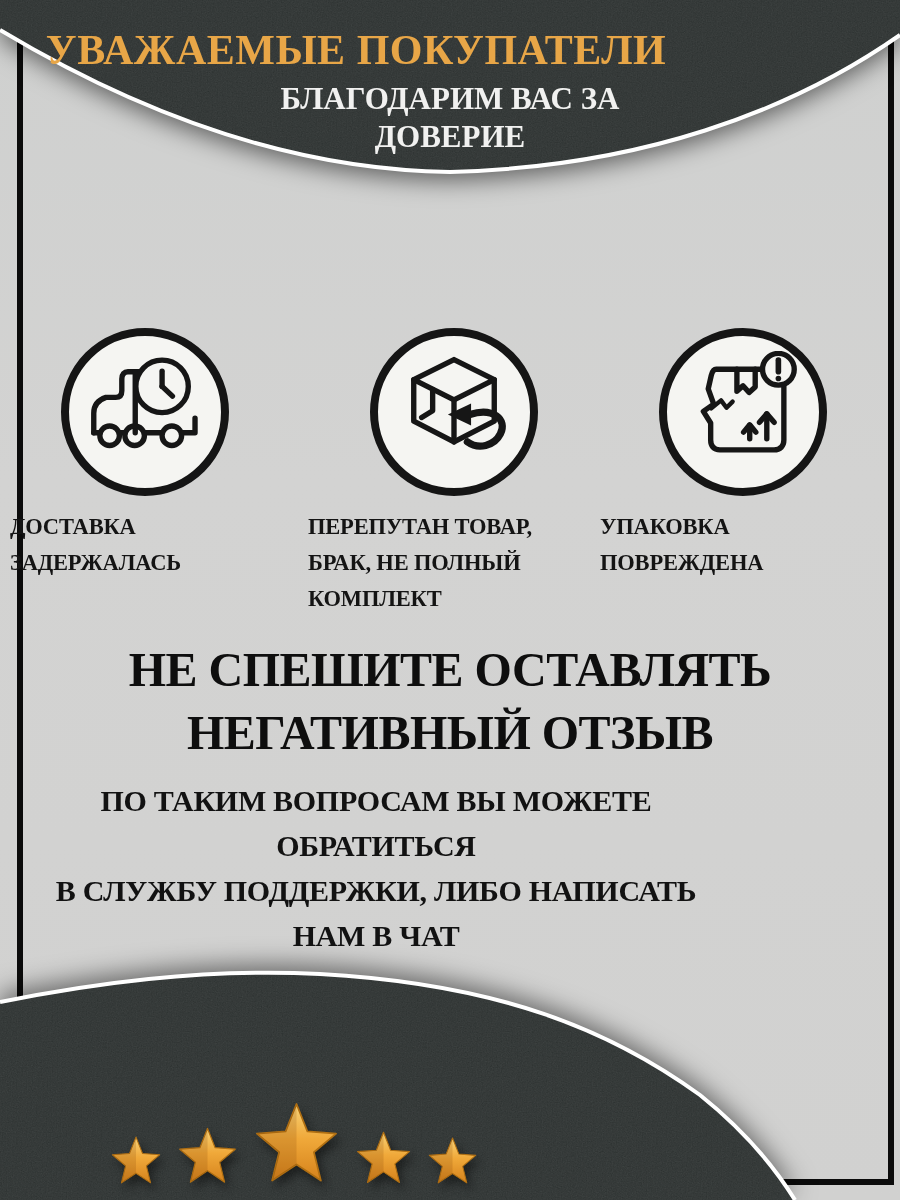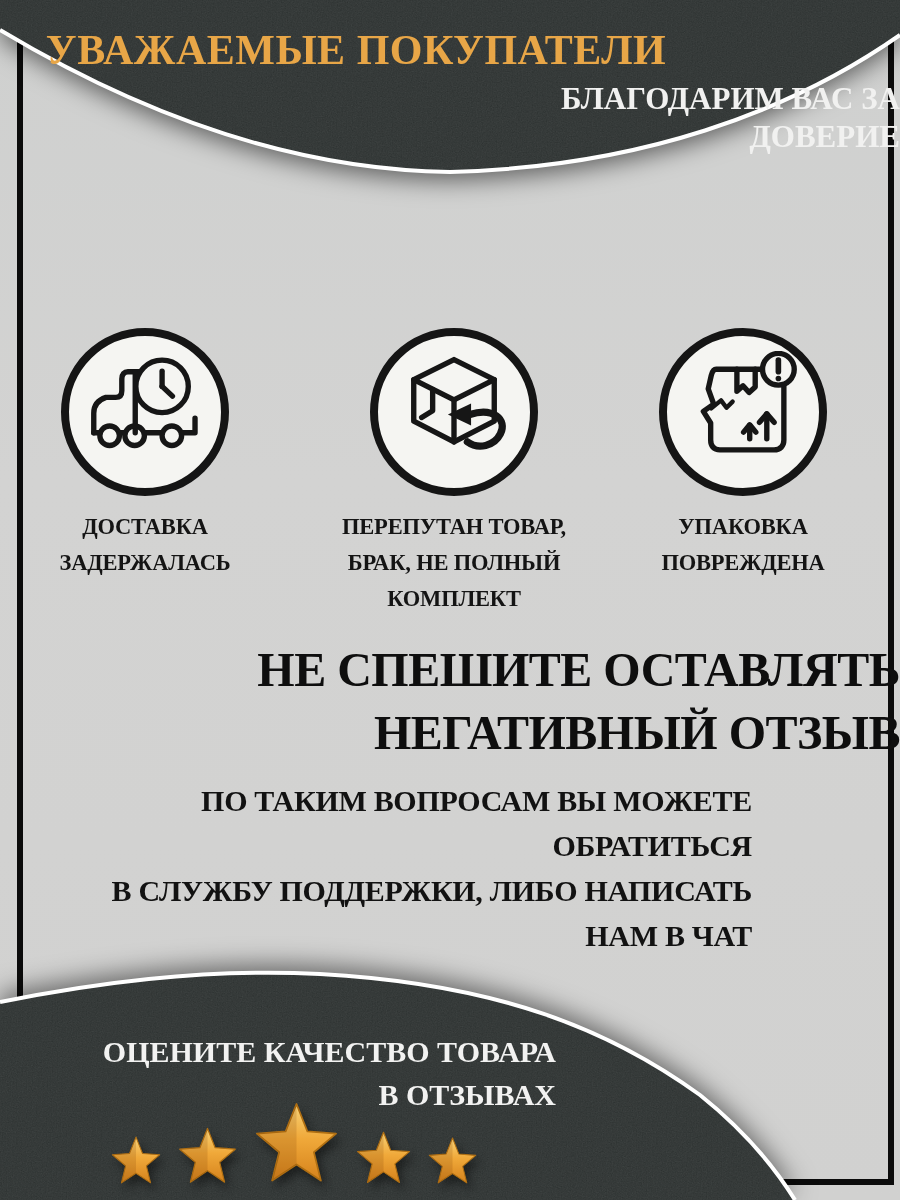--- a/index.html
+++ b/index.html
@@ -13,21 +13,21 @@
     position:absolute;left:17px;top:17px;width:877px;height:1168px;
     border:6px solid #0b0b0b;box-sizing:border-box;z-index:1;
   }
   
   .curves{position:absolute;left:0;top:0;z-index:2;}
   .arc-shadow-down{filter:drop-shadow(0 8px 12px rgba(0,0,0,.55));}
   .arc-shadow-up{filter:drop-shadow(0 -8px 12px rgba(0,0,0,.5));}
   
   .layer{position:absolute;z-index:3;}
   .center{text-align:center;}
-  .pre{white-space:pre-line;text-align:right;}
+  .pre{white-space:pre-line;}
   .page-title{
     left:0;top:26px;width:712px;font-size:42px;font-weight:700;
     color:#e8a647;letter-spacing:.5px;margin:0;
   }
   .page-subtitle{
     left:0;top:80px;width:900px;font-size:31px;line-height:38px;
     font-weight:700;color:#f1f1f0;margin:0;
   }
   .intro-text{
     left:0;top:198px;width:900px;font-size:31px;line-height:45px;
@@ -37,21 +37,21 @@
   .issue-1{left:10px;width:270px;}
   .issue-2{left:308px;width:292px;}
   .issue-3{left:600px;width:286px;}
   .icon-circle{
     width:168px;height:168px;border-radius:50%;background:#f5f5f2;
     border:8px solid #151515;box-sizing:border-box;margin:0 auto;
     display:flex;align-items:center;justify-content:center;
   }
   .issue-label{
     margin:13px 0 0 0;font-size:22.5px;line-height:36px;font-weight:700;
-    color:#141414;text-align:center;white-space:pre-line;letter-spacing:-0.2px;
+    color:#141414;white-space:pre-line;letter-spacing:-0.2px;
   }
   .headline-text{
     left:0;top:638px;width:900px;font-size:48px;line-height:63px;
     font-weight:700;color:#0e0e0e;margin:0;letter-spacing:-0.5px;
   }
   .support-text{
     left:0;top:778px;width:752px;font-size:30px;line-height:45px;
     font-weight:700;color:#121212;margin:0;letter-spacing:-0.3px;
   }
   .footer-cta{
@@ -162,22 +162,20 @@
 ПОВРЕЖДЕНА</p>
   </div>
 
   <h2 class="layer center pre headline-text">НЕ СПЕШИТЕ ОСТАВЛЯТЬ
 НЕГАТИВНЫЙ ОТЗЫВ</h2>
 
   <p class="layer center pre support-text">ПО ТАКИМ ВОПРОСАМ ВЫ МОЖЕТЕ ОБРАТИТЬСЯ
 В СЛУЖБУ ПОДДЕРЖКИ, ЛИБО НАПИСАТЬ
 НАМ В ЧАТ</p>
 
-  <p class="layer center pre footer-cta">ОЦЕНИТЕ КАЧЕСТВО ТОВАРА
-В ОТЗЫВАХ</p>
 
   <div class="layer stars-row">
     <span class="star">
       <svg width="52" height="50" viewBox="0 0 100 96">
         <polygon points="50,2 62.5,33.5 95.5,36 70,57.5 78,90 50,71.5 22,90 30,57.5 4.5,36 37.5,33.5" fill="url(#sg)" stroke="#B06F12" stroke-width="2" stroke-linejoin="round"></polygon>
         <polygon points="50,2 50,71.5 22,90 30,57.5 4.5,36 37.5,33.5" fill="rgba(120,60,5,0.18)"></polygon>
       </svg>
     </span>
     <span class="star">
       <svg width="61" height="59" viewBox="0 0 100 96">

